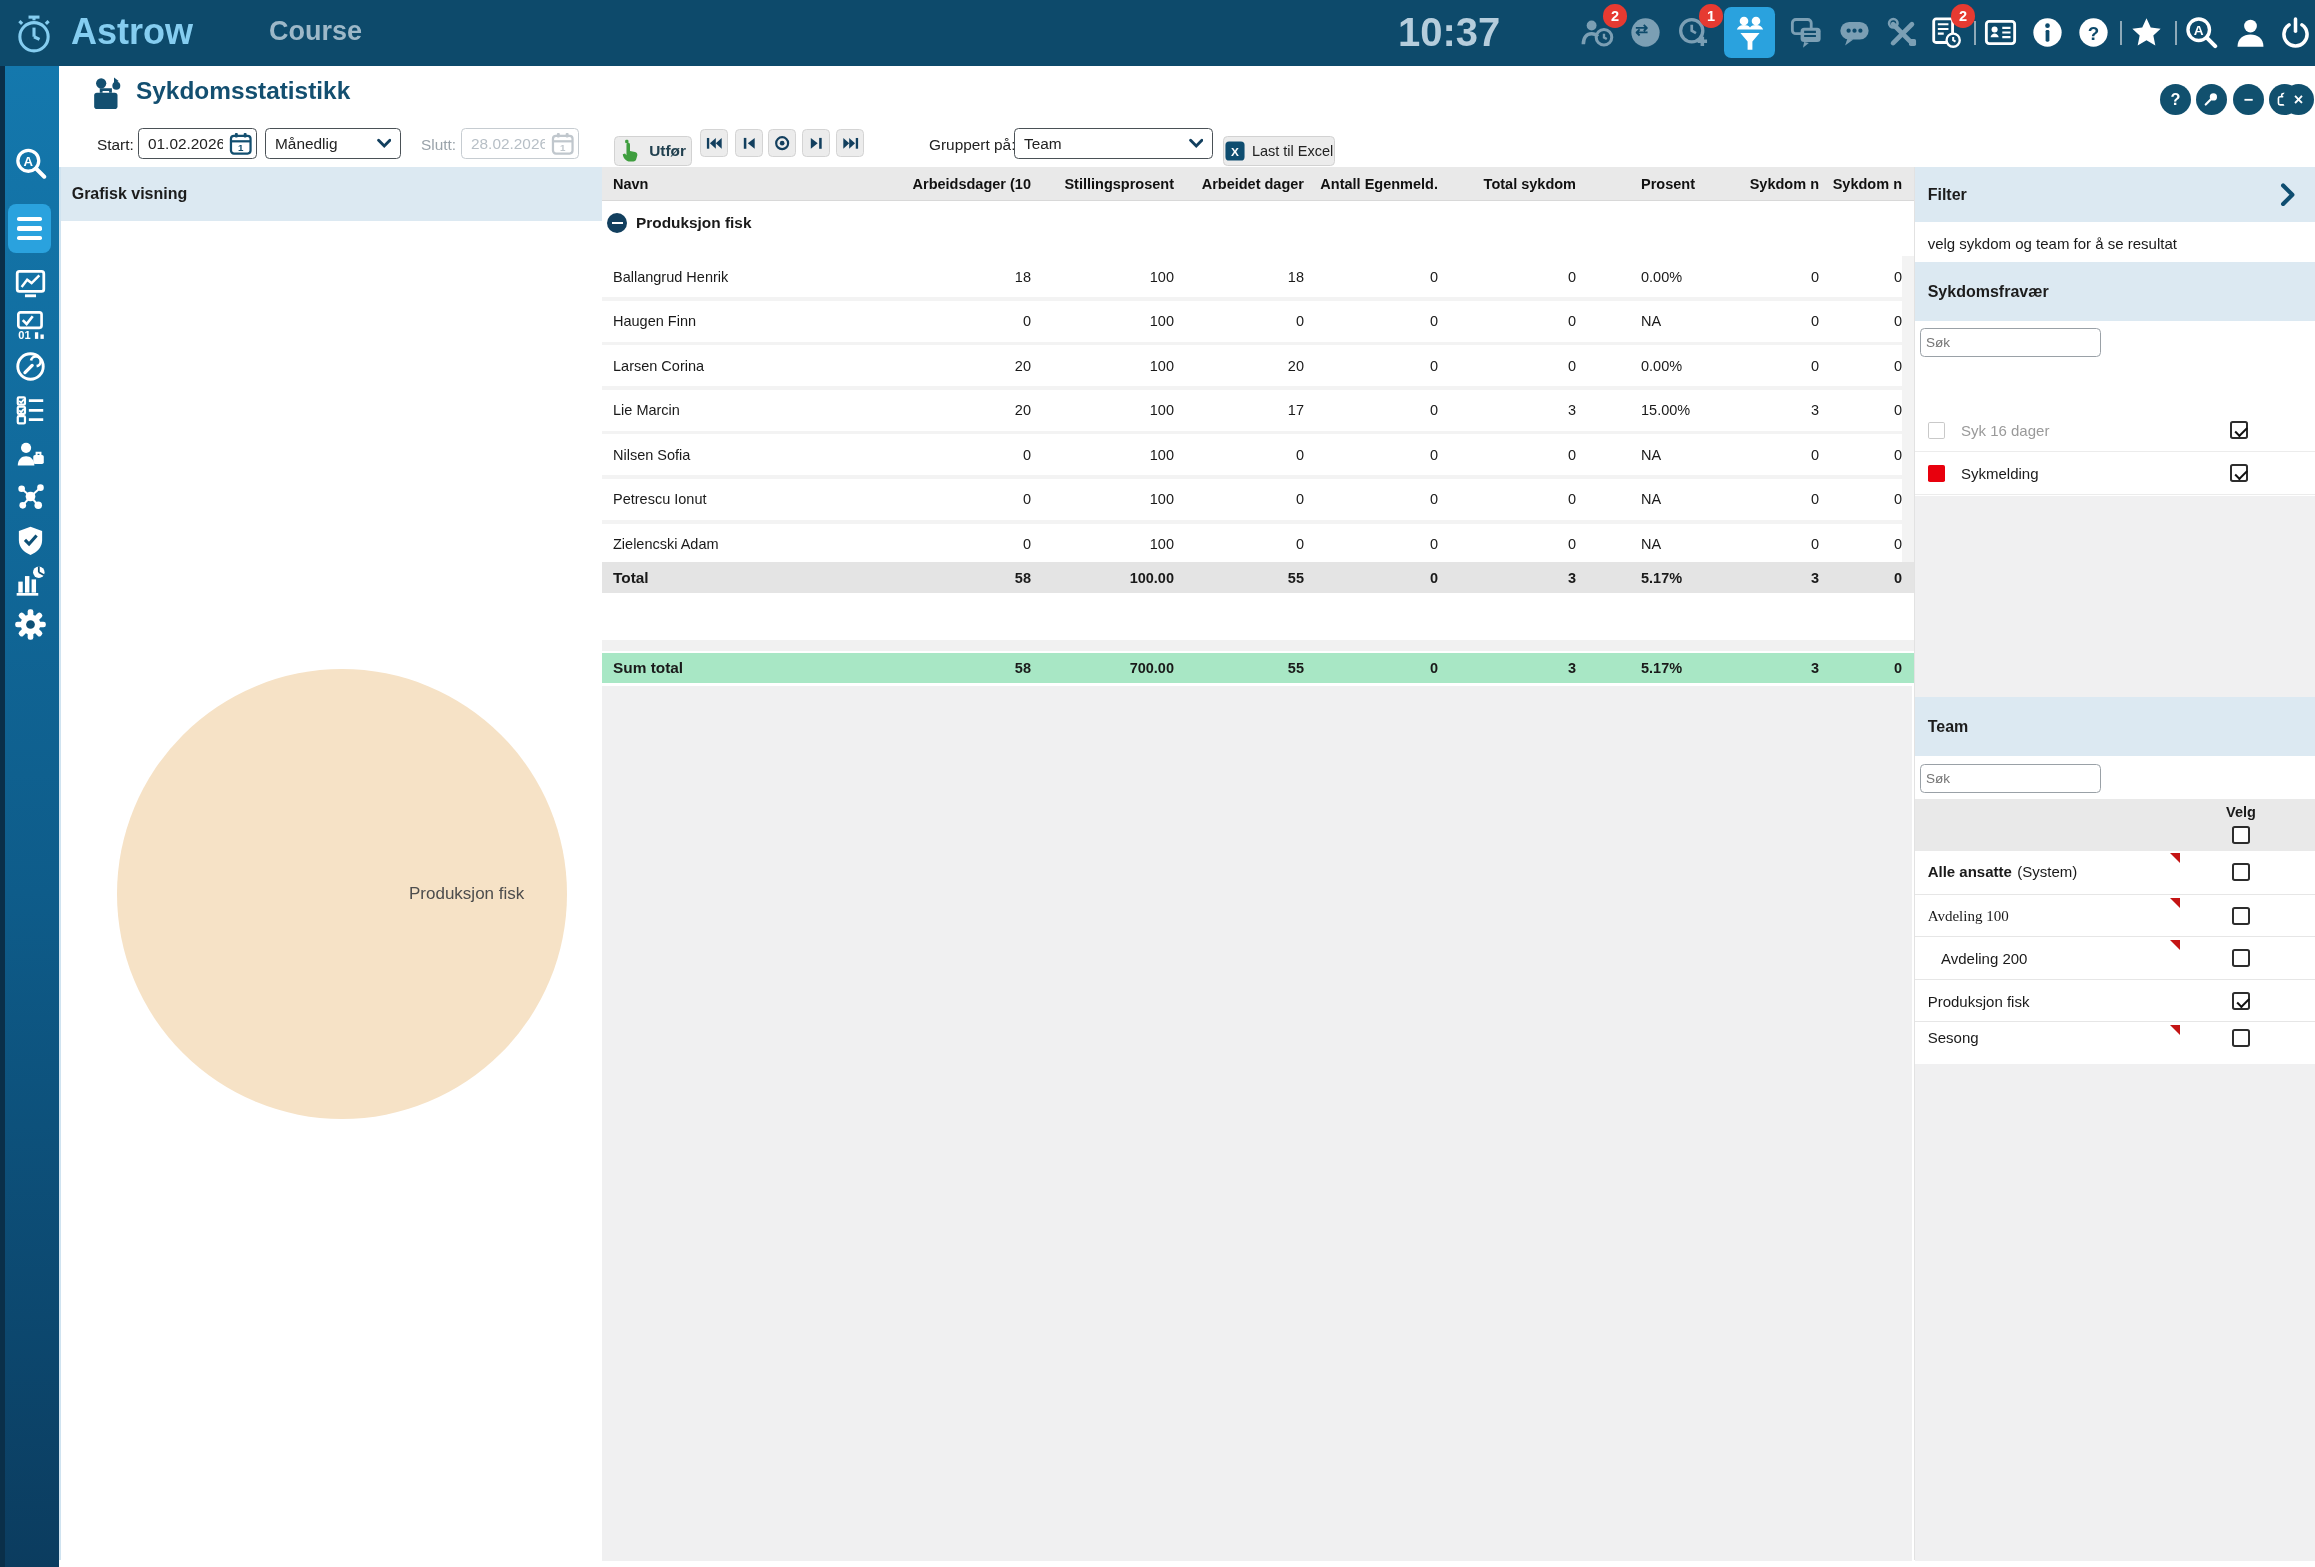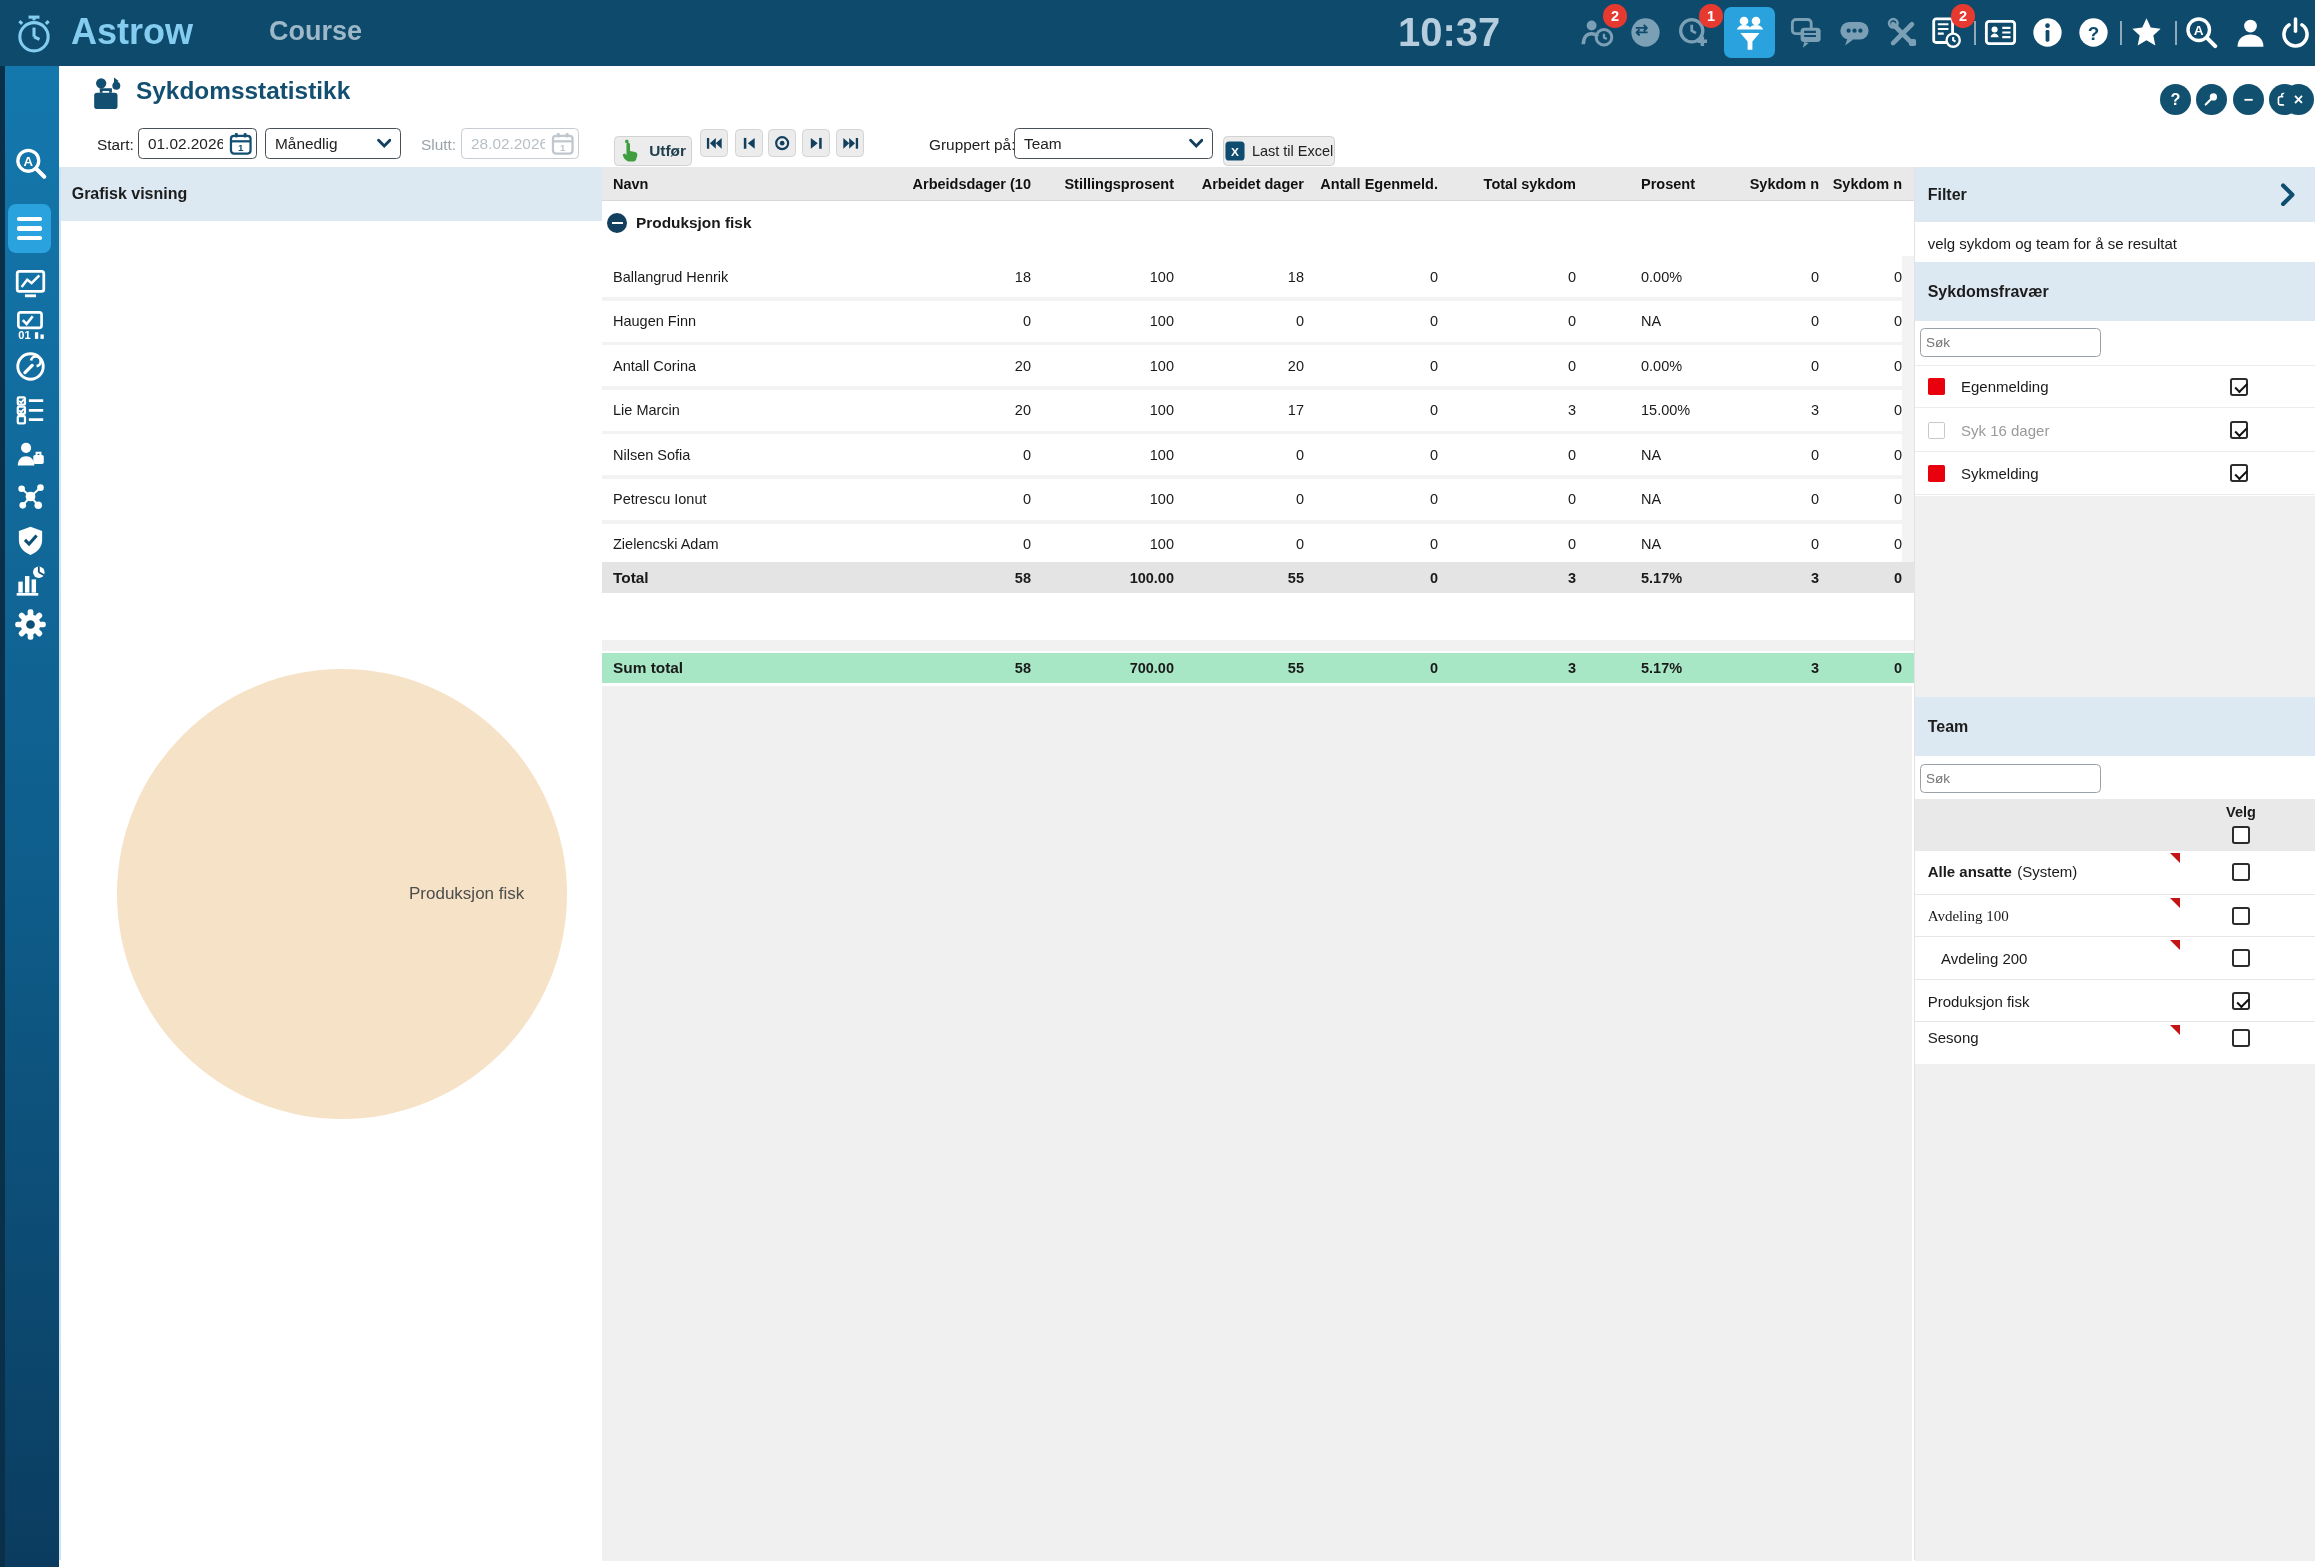--- a/index.html
+++ b/index.html
@@ -484,21 +484,21 @@
       <span class="cell num">0</span>
       <span class="cell num">100</span>
       <span class="cell num">0</span>
       <span class="cell num">0</span>
       <span class="cell num">0</span>
       <span class="cell cpros">NA</span>
       <span class="cell num">0</span>
       <span class="cell num">0</span>
     </div>
     <div class="grid" style="height:41px;background:#fff;margin-bottom:3.6px;">
-      <span class="cell cname">Antall Corina</span>
+      <span class="cell cname">Larsen Corina</span>
       <span class="cell num">20</span>
       <span class="cell num">100</span>
       <span class="cell num">20</span>
       <span class="cell num">0</span>
       <span class="cell num">0</span>
       <span class="cell cpros">0.00%</span>
       <span class="cell num">0</span>
       <span class="cell num">0</span>
     </div>
     <div class="grid" style="height:41px;background:#fff;margin-bottom:3.6px;">
@@ -587,25 +587,20 @@
       </svg>
     </span>
   </div>
   <div class="abs rp-row" style="top:223px;height:40px;display:flex;align-items:center;">
     <span style="margin-left:12.7px;font-size:15px;">velg sykdom og team for å se resultat</span>
   </div>
   <div class="abs band rp-row" style="top:262px;height:59px;">
     <span class="t">Sykdomsfravær</span>
   </div>
   <input class="srch" style="top: 328px;" placeholder="Søk">
-  <div class="abs rp-row" style="top:365px;height:43px;border-top:0.9px solid #ececec;border-bottom:0.9px solid #ececec;display:flex;align-items:center;">
-    <span class="swatch" style="margin-left:12.7px;background:#e8000d;"></span>
-    <span style="margin-left:16.3px;font-size:15px;">Egenmelding</span>
-    <span class="cb checked" style="position:absolute;left:315px;"></span>
-  </div>
   <div class="abs rp-row" style="top:409px;height:43px;border-bottom:0.9px solid #ececec;display:flex;align-items:center;">
     <span class="swatch" style="margin-left:12.7px;background:#fff;border:1.4px solid #c9c9c9;box-sizing:border-box;"></span>
     <span style="margin-left:16.3px;font-size:15px;color:#9a9a9a;">Syk 16 dager</span>
     <span class="cb checked" style="position:absolute;left:315px;"></span>
   </div>
   <div class="abs rp-row" style="top:452px;height:43px;border-bottom:0.9px solid #ececec;display:flex;align-items:center;">
     <span class="swatch" style="margin-left:12.7px;background:#e8000d;"></span>
     <span style="margin-left:16.3px;font-size:15px;">Sykmelding</span>
     <span class="cb checked" style="position:absolute;left:315px;"></span>
   </div>

